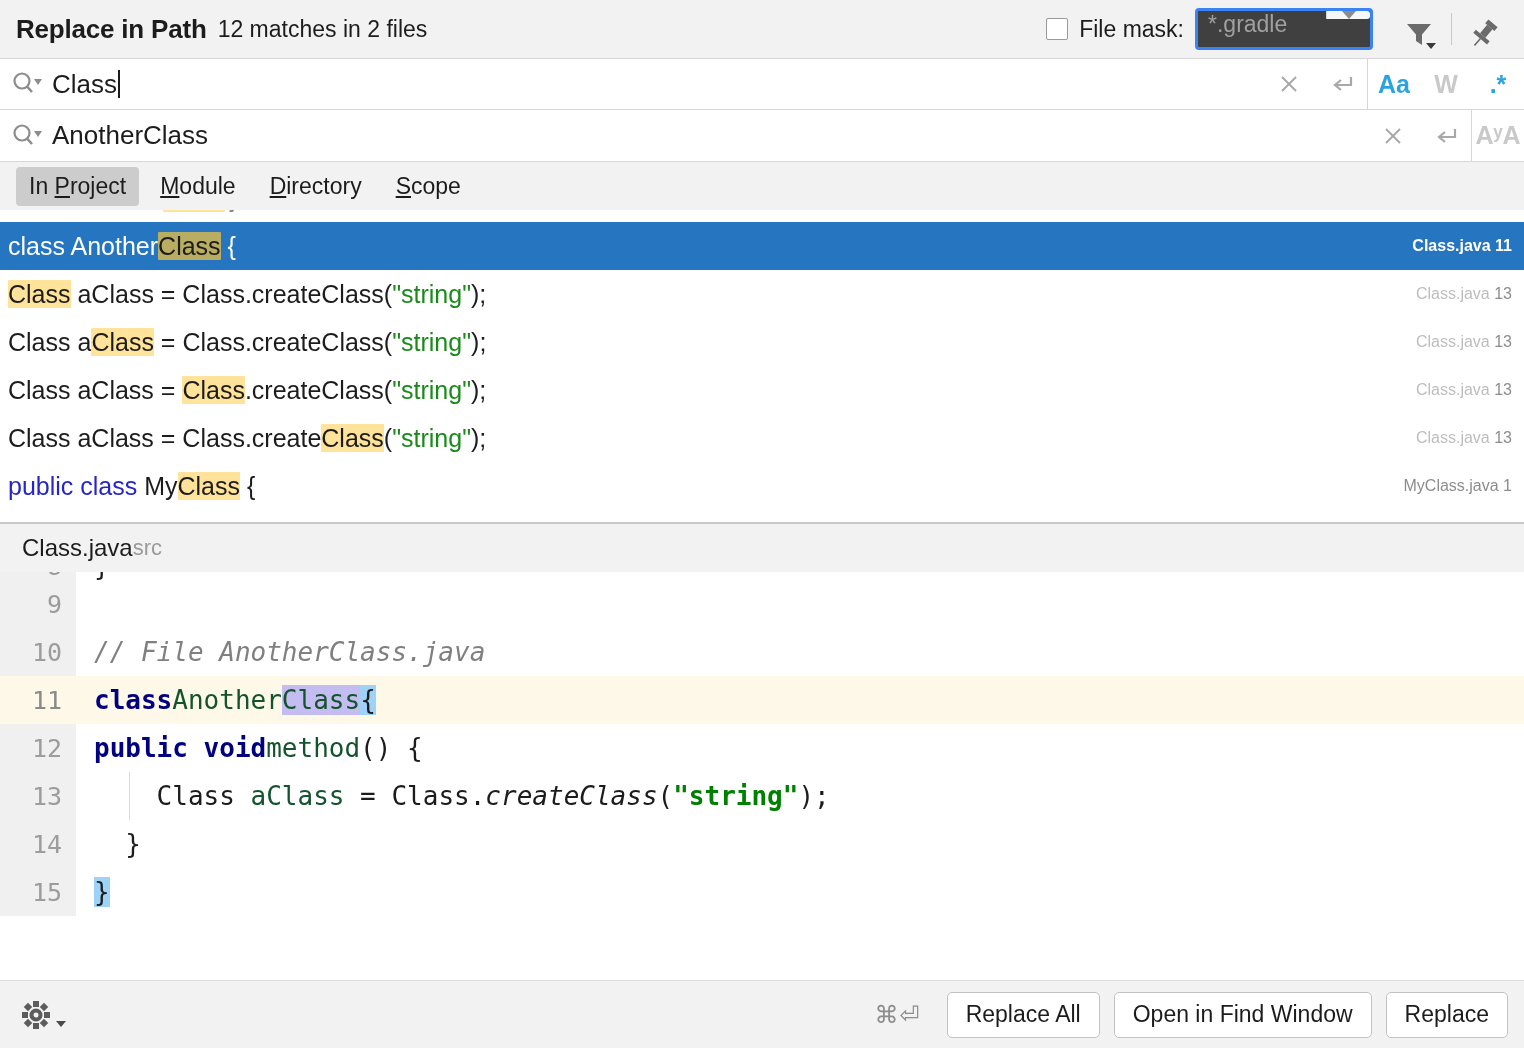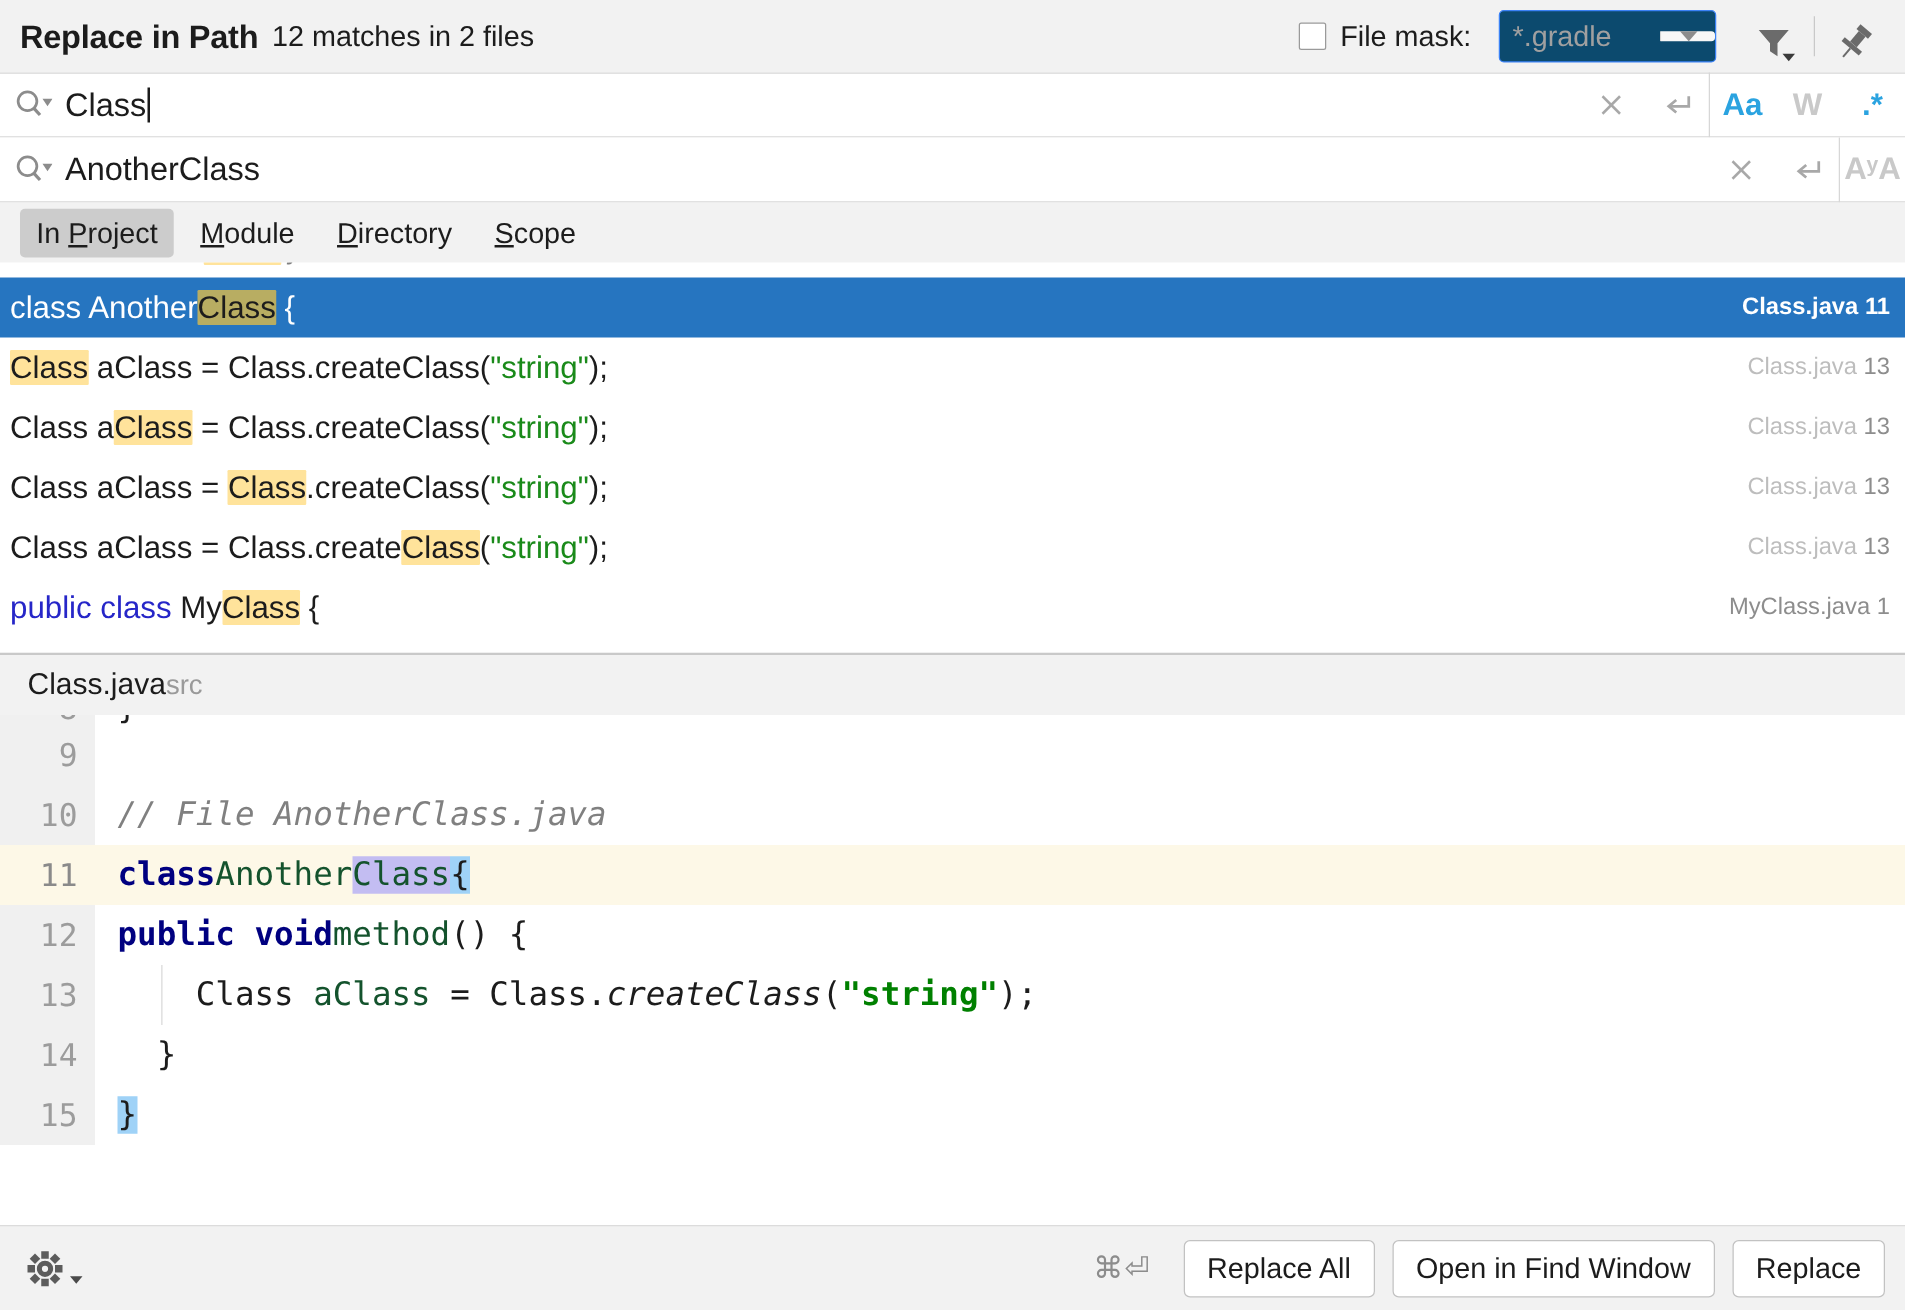--- a/index.html
+++ b/index.html
@@ -20,22 +20,22 @@
     padding: 0 14px 0 16px;
     background: #f2f2f2;
   }
   .title { font-size: 26px; font-weight: bold; color: #1c1c1c; letter-spacing: -0.2px; }
   .subtitle { font-size: 23px; color: #1c1c1c; margin-left: 11px; }
   .header-right { margin-left: auto; display: flex; align-items: center; gap: 0; }
   .checkbox {
     width: 22px; height: 22px; border: 1.5px solid #9a9a9a; background: #ffffff;
     border-radius: 2px; margin-right: 11px;
   }
-  .mask-label { font-size: 23px; color: #1c1c1c; margin-right: 22px; }
-  .mask-combo { display: flex; align-items: center; height: 42px; border: 1px solid #3b82f6; border-radius: 4px; background: #0c4a6e; }
+  .mask-label { font-size: 23px; color: #1c1c1c; margin-right: 11px; }
+  .mask-combo { display: flex; align-items: flex-start; height: 42px; border: 3px solid #3b82f6; border-radius: 4px; background: #404040; }
   .mask-value {
     width: 128px; display: flex; align-items: center; padding-left: 10px;
     font-size: 23px; color: #a0a0a0;
   }
   .mask-arrow-btn {
     width: 44px; border-left: 1px solid #d4d4d4; background: #f7f7f7;
     display: flex; align-items: center; justify-content: center; border-radius: 0 3px 3px 0;
   }
   .tri-down { width: 0; height: 0; border-left: 7px solid transparent; border-right: 7px solid transparent; border-top: 8px solid #8c8c8c; }
   .tri-down.small { border-left-width: 5px; border-right-width: 5px; border-top-width: 6px; border-top-color: #4a4a4a; }
@@ -66,21 +66,21 @@
 
   
   .results { flex: 0 0 312px; background: #ffffff; overflow: hidden; position: relative; }
   .res-row {
     height: 48px; display: flex; align-items: center; padding: 0 12px 0 8px;
     font-size: 25px; color: #1c1c1c; white-space: nowrap; overflow: hidden;
   }
   .res-row.clipped { height: 48px; margin-top: -36px; }
   .res-row.selected { background: #2675c0; color: #ffffff; }
   .res-text { flex: 1 1 auto; overflow: hidden; }
-  .res-file { font-size: 19px; color: #bdbdbd; flex: 0 0 auto; padding-left: 14px; }
+  .res-file { font-size: 16px; color: #bdbdbd; flex: 0 0 auto; padding-left: 14px; }
   .res-file .ln { color: #8d8d8d; }
   .res-row.selected .res-file { color: #ffffff; font-weight: bold; }
   .res-row.selected .res-file .ln { color: #ffffff; }
   .res-file.strong { color: #8d8d8d; }
   .hl { background: #ffe39b; border-radius: 1px; }
   .res-row.selected .hl { background: #b8ad62; color: #1c1c1c; }
   .str { color: #1a8a1a; }
   .kw { color: #2626c8; }
 
   

